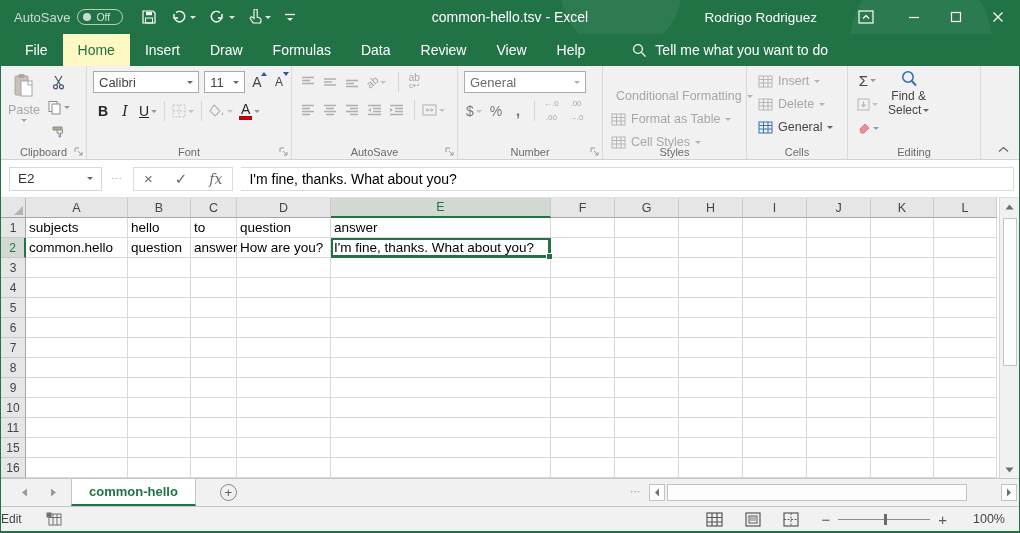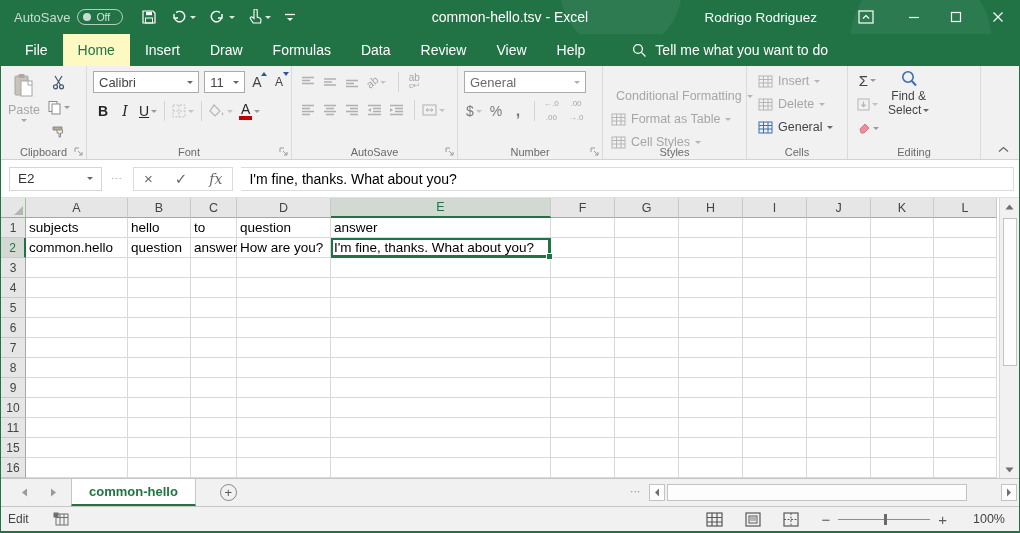--- a/index.html
+++ b/index.html
@@ -88,21 +88,21 @@
   .addsheet { display:flex; align-items:center; margin-left:24px; }
   .addsheet .circ { width:17px; height:17px; border:1px solid #868686; border-radius:50%; display:flex; align-items:center; justify-content:center; font-size:13px; color:#595959; }
   .sspacer { flex:1; }
   .sdots { align-self:center; color:#8a8a8a; font-size:10px; letter-spacing:1px; writing-mode:vertical-lr; margin-right:8px; }
   .hscroll { width:370px; display:flex; align-items:center; background:#f1f1f1; padding-right:2px; }
   .harrow { width:16px; height:17px; border:1px solid #c3c3c3; background:#fdfdfd; display:flex; align-items:center; justify-content:center; }
   .hthumb { width:300px; height:17px; background:#fdfdfd; border:1px solid #c3c3c3; margin-left:2px; }
   .htrack { flex:1; }
   
   .statusbar { height:25px; background:#f1f1f1; border-top:1px solid #c6c6c6; display:flex; align-items:center; font-size:12px; color:#444; }
-  .smode { margin-left:7px; }
+  .smode { margin-left:0; }
   .smacro { margin-left:24px; display:flex; align-items:center; }
   .sright { margin-left:auto; display:flex; align-items:center; gap:22px; margin-right:14px; }
   .views { display:flex; align-items:center; gap:22px; }
   .zoomctl { display:flex; align-items:center; gap:8px; }
   .zline { width:92px; height:1px; background:#8e8e8e; position:relative; }
   .zthumb { position:absolute; left:50%; top:-5px; width:3px; height:11px; background:#696969; }
   .zsign { font-size:15px; color:#595959; }
   .zpct { font-size:12.5px; color:#444; width:36px; text-align:right; }
 </style>
 </head>

